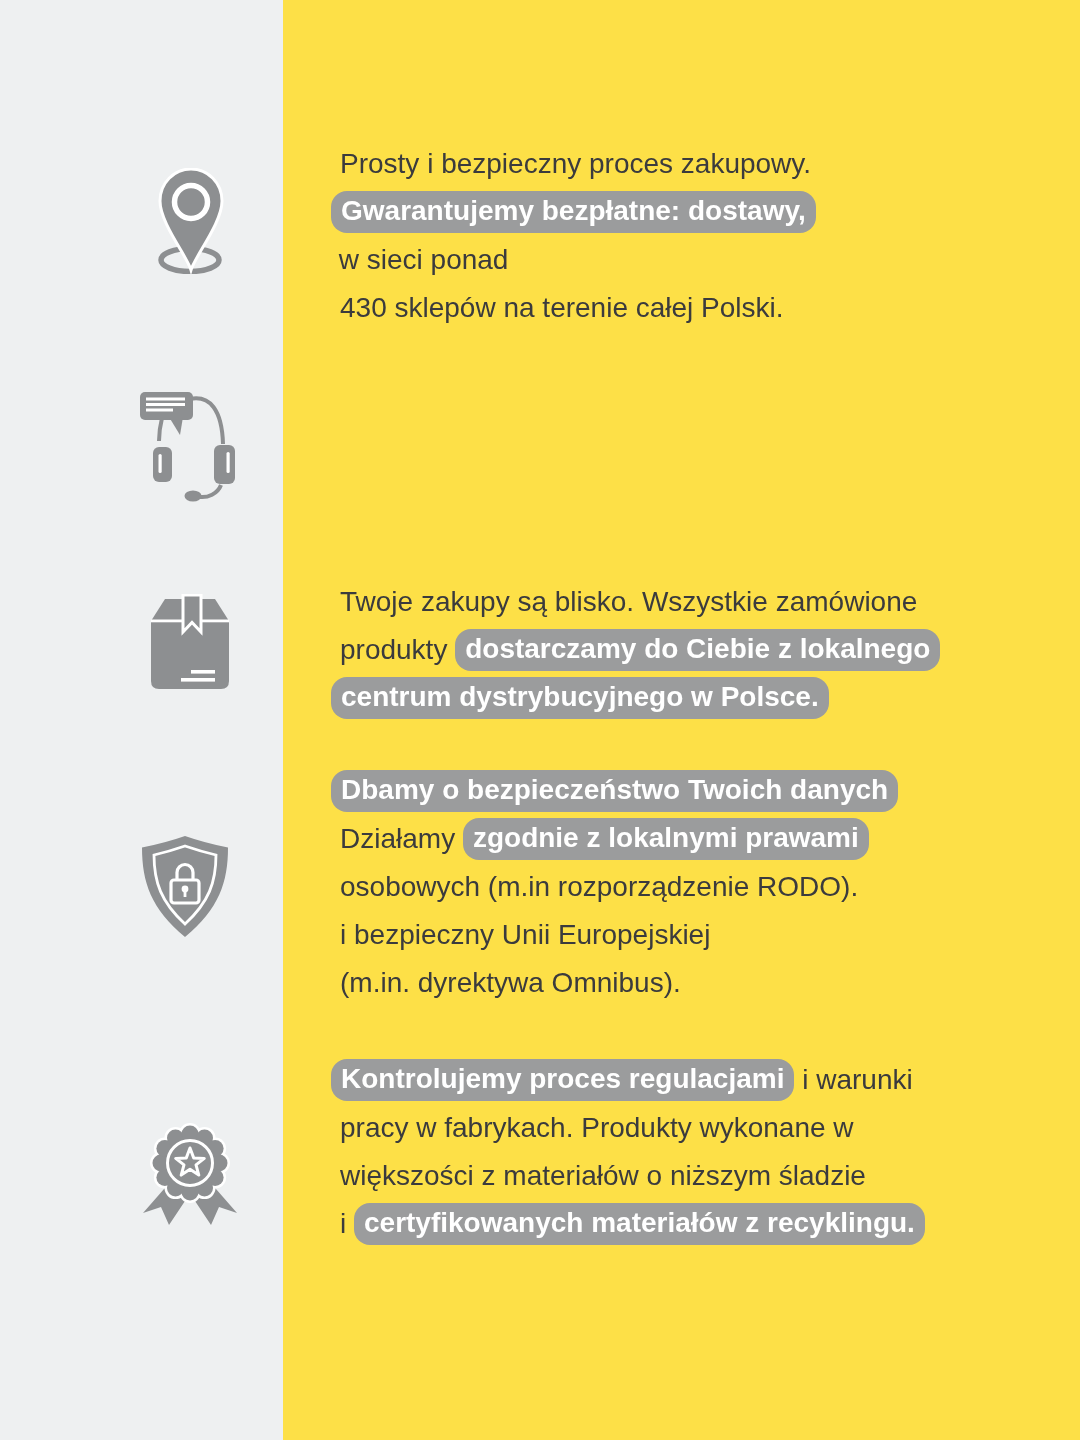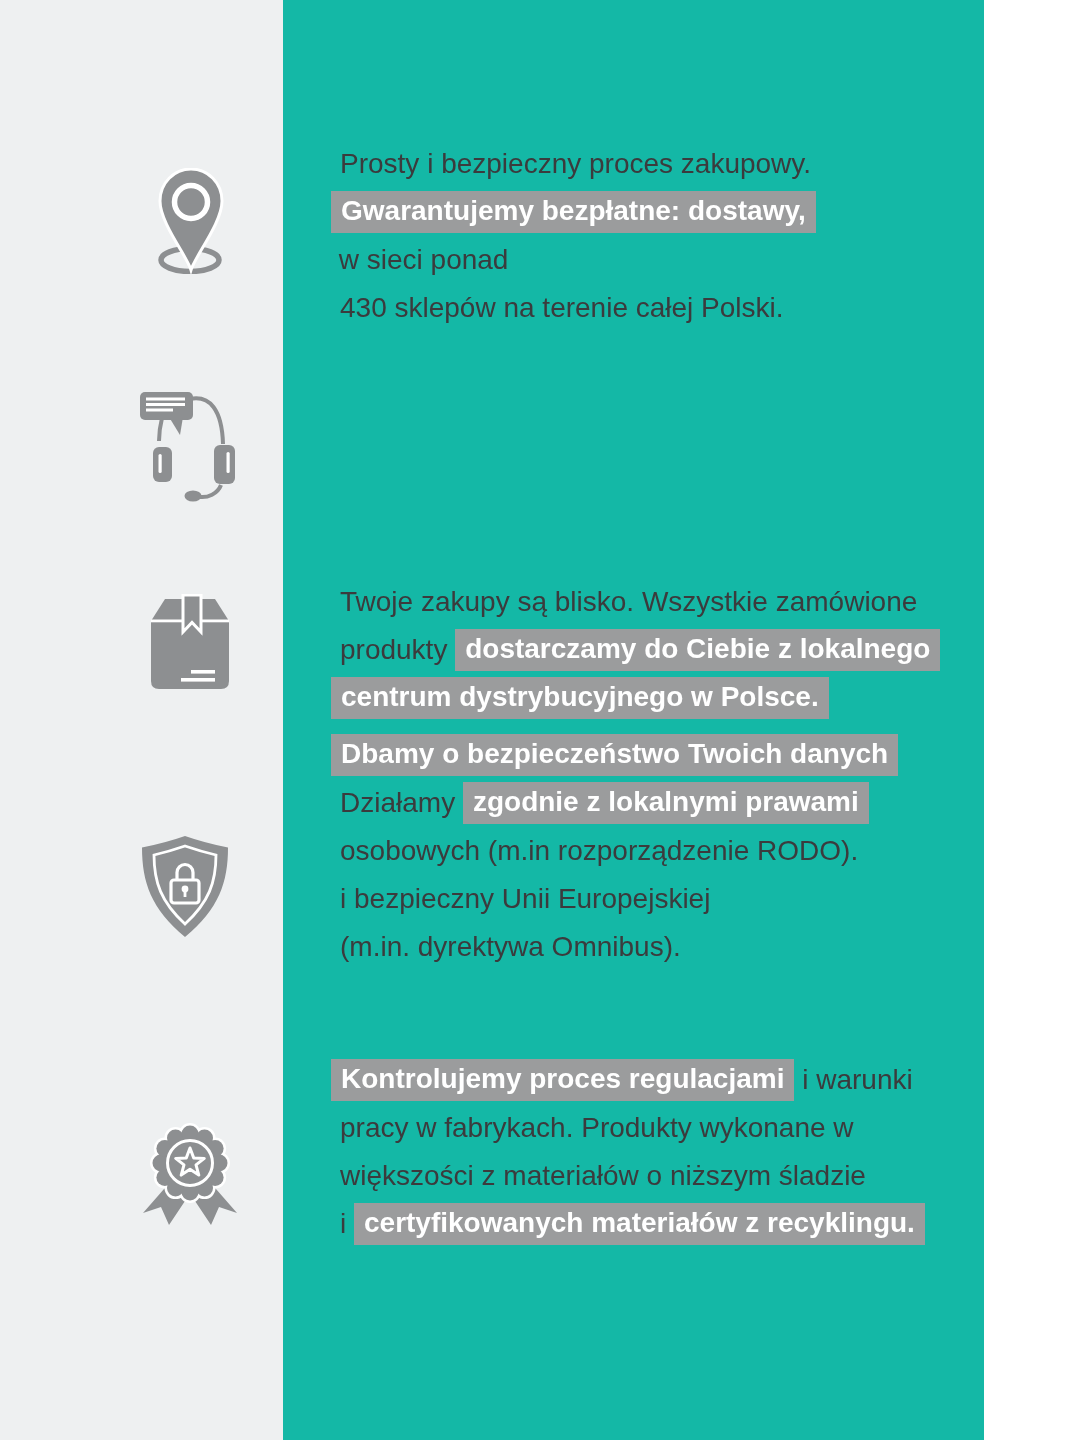--- a/index.html
+++ b/index.html
@@ -1,26 +1,26 @@
 <!DOCTYPE html>
 <html><head>
 <meta charset="utf-8">
 <style>
   html,body{margin:0;padding:0;background:#fff;}
   .page{
-    position:relative;width:984px;height:1440px;overflow:hidden;background:#14b8a6;
+    position:relative;width:1080px;height:1440px;overflow:hidden;background:#fde047;
     font-family:"Liberation Sans",sans-serif;
   }
   .sidebar{position:absolute;left:0;top:0;width:283px;height:1440px;background:#eef0f1;}
   .icon-wrap{position:absolute;}
   .text-col{position:absolute;left:331px;font-size:28px;}
   .line{height:48px;display:flex;align-items:center;white-space:pre;}
   .line.lead{padding-left:9px;}
   .plain{color:#3b3b3d;}
-  .hl{background:#9b9c9d;color:#ffffff;font-weight:700;padding:5px 10px 7px;line-height:30px;}
+  .hl{background:#9b9c9d;color:#ffffff;font-weight:700;padding:5px 10px 7px;line-height:30px;border-radius:16px;}
 </style>
 </head>
 <body>
 
 <div class="page">
   <div class="sidebar"></div>
 
   <div class="icon-wrap" style="left:155px;top:168px;width:70px;height:106px;">
     <svg width="70" height="106" viewBox="0 0 70 106">
       <ellipse cx="35" cy="92" rx="29" ry="11.5" fill="none" stroke="#8d8f91" stroke-width="5.5"></ellipse>
@@ -111,21 +111,21 @@
       <div class="line lead"><span class="plain">Prosty i bezpieczny proces zakupowy.</span></div>
       <div class="line"><span class="hl">Gwarantujemy bezpłatne: dostawy,</span></div>
       <div class="line"><span class="plain"> w sieci ponad</span></div>
       <div class="line lead"><span class="plain">430 sklepów na terenie całej Polski.</span></div>
     </div>
   <div class="text-col" style="top:578px;">
       <div class="line lead"><span class="plain">Twoje zakupy są blisko. Wszystkie zamówione</span></div>
       <div class="line lead"><span class="plain">produkty </span><span class="hl">dostarczamy do Ciebie z lokalnego</span></div>
       <div class="line"><span class="hl">centrum dystrybucyjnego w Polsce.</span></div>
     </div>
-  <div class="text-col" style="top:731px;">
+  <div class="text-col" style="top:767px;">
       <div class="line"><span class="hl">Dbamy o bezpieczeństwo Twoich danych</span></div>
       <div class="line lead"><span class="plain">Działamy </span><span class="hl">zgodnie z lokalnymi prawami</span></div>
       <div class="line lead"><span class="plain">osobowych (m.in rozporządzenie RODO).</span></div>
       <div class="line lead"><span class="plain">i bezpieczny Unii Europejskiej</span></div>
       <div class="line lead"><span class="plain">(m.in. dyrektywa Omnibus).</span></div>
     </div>
   <div class="text-col" style="top:1056px;">
       <div class="line"><span class="hl">Kontrolujemy proces regulacjami</span><span class="plain"> i warunki</span></div>
       <div class="line lead"><span class="plain">pracy w fabrykach. Produkty wykonane w</span></div>
       <div class="line lead"><span class="plain">większości z materiałów o niższym śladzie</span></div>

